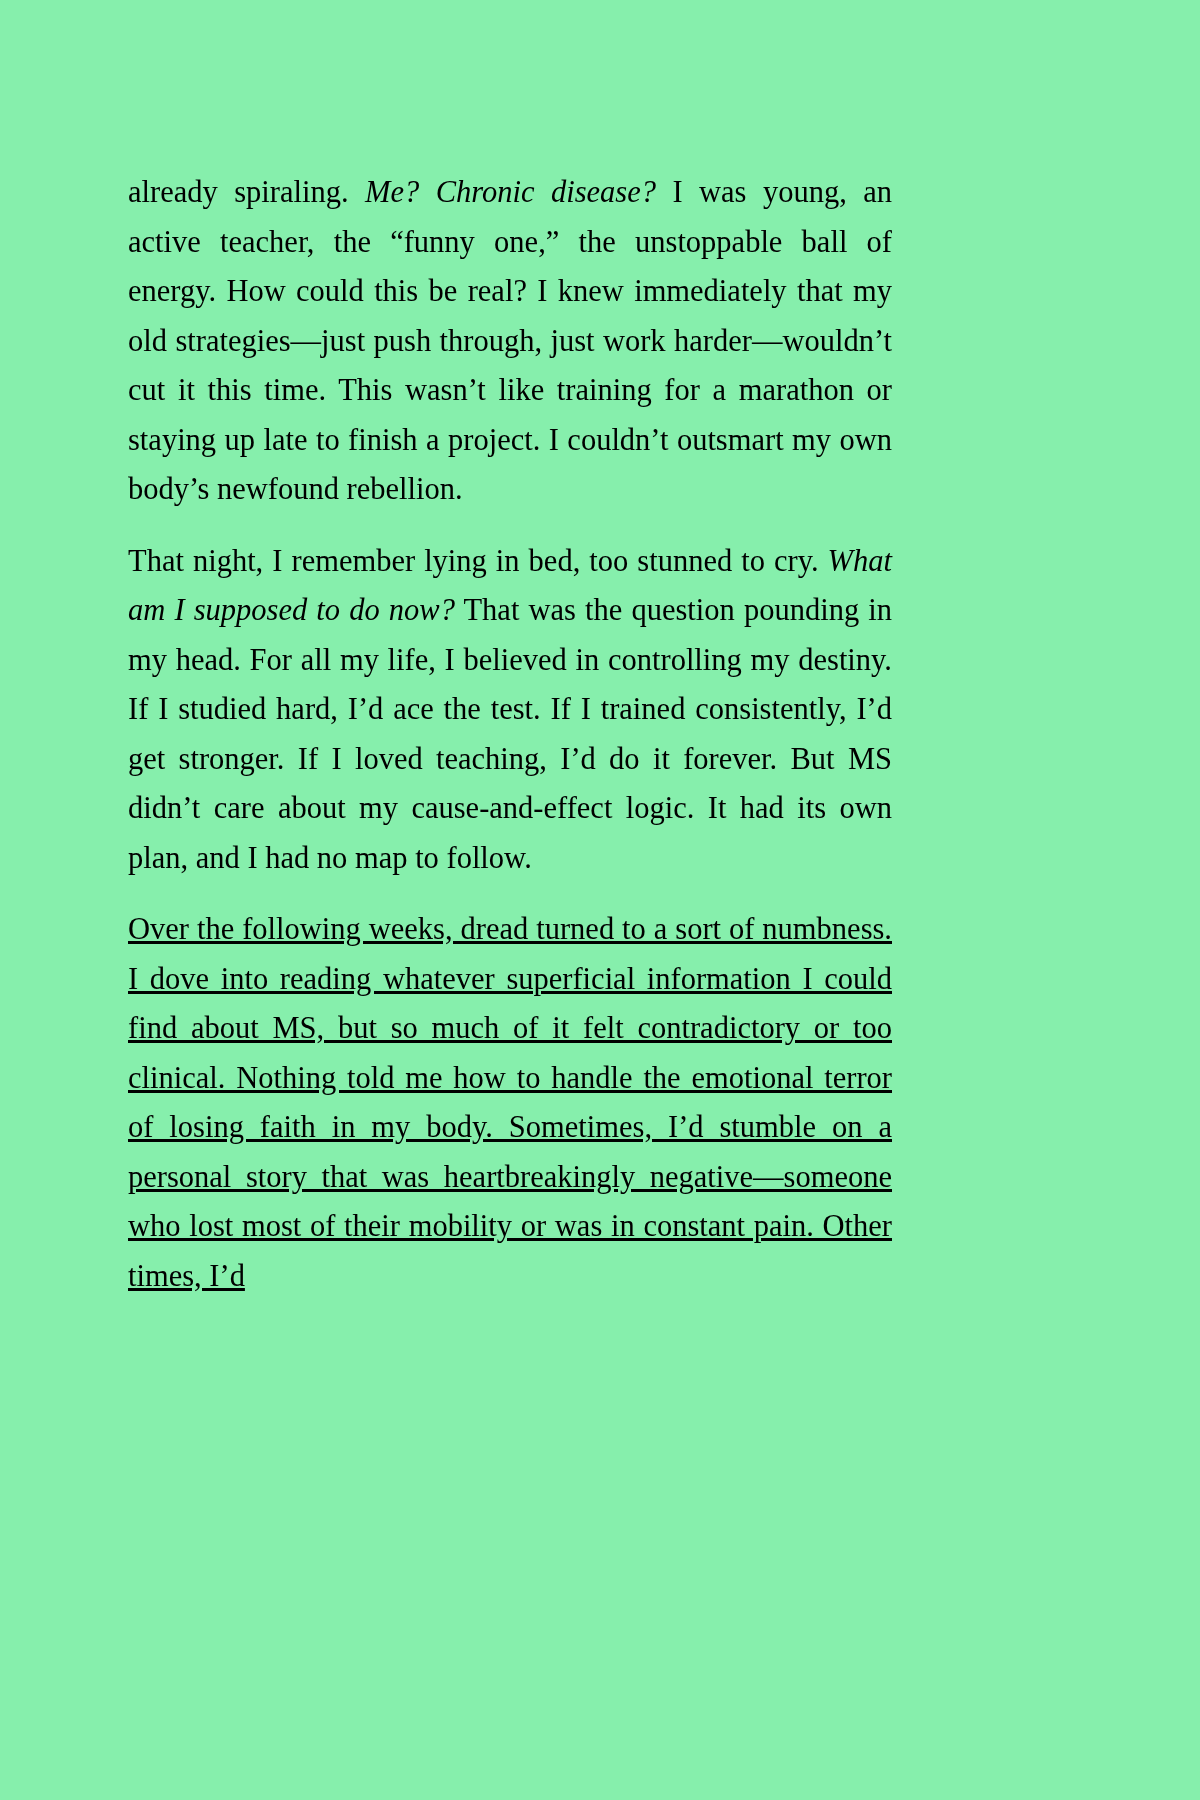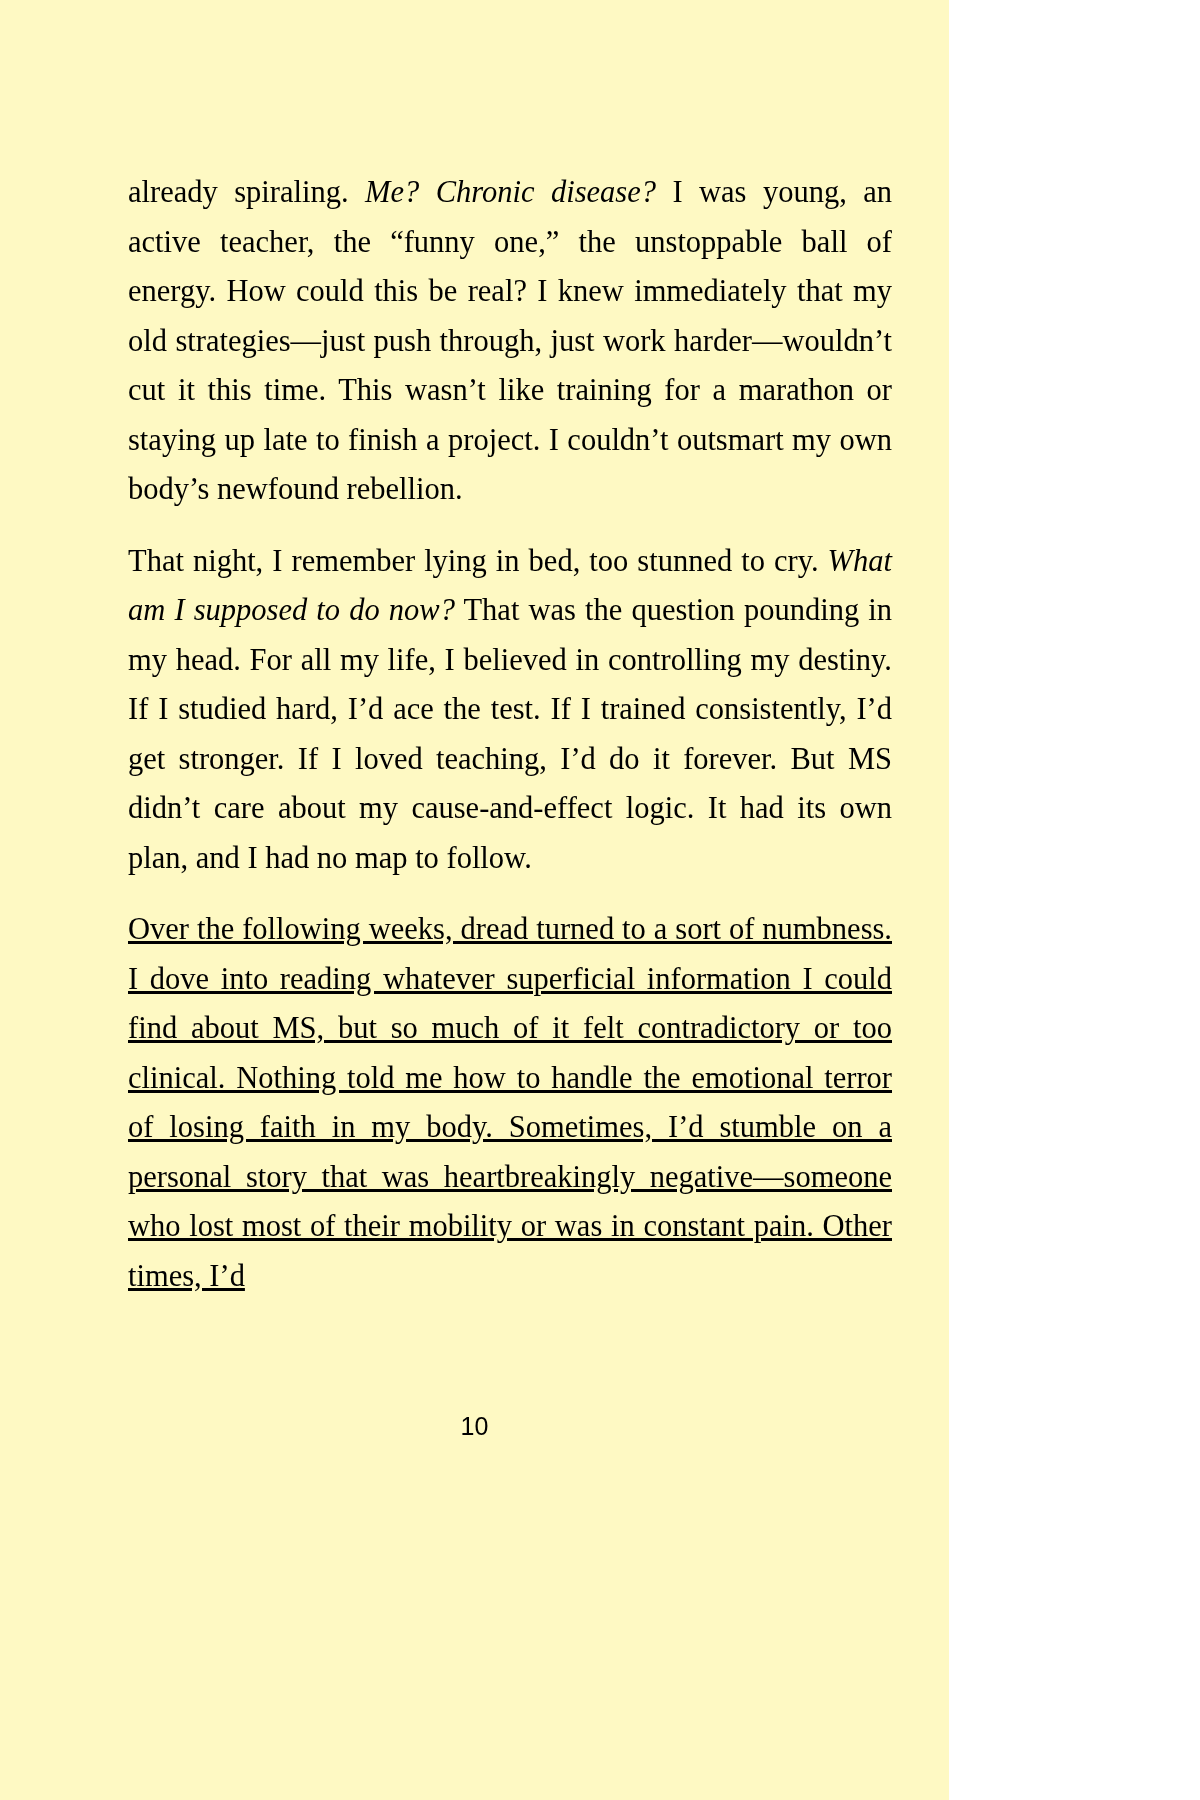--- a/index.html
+++ b/index.html
@@ -8,24 +8,24 @@
     background: #ffffff;
   }
   body {
     width: 1200px;
     height: 1800px;
     font-family: "Liberation Serif", serif;
     color: #000000;
   }
   .page {
     position: relative;
-    width: 949px;
+    width: 1200px;
     height: 1800px;
     box-sizing: border-box;
-    background: #fef9c3;
+    background: #86efac;
   }
   .content {
     position: absolute;
     left: 128px;
     top: 168px;
     width: 764px;
   }
   .para {
     font-size: 30.5px;
     line-height: 49.5px;
@@ -65,14 +65,13 @@
     <p class="para">
       <span>That night, I remember lying in bed, too stunned to cry. </span><em>What am I supposed to do now?</em><span> That was the question pounding in my head. For all my life, I believed in controlling my destiny. If I studied hard, I’d ace the test. If I trained consistently, I’d get stronger. If I loved teaching, I’d do it forever. But MS didn’t care about my cause-and-effect logic. It had its own plan, and I had no map to follow.</span>
     </p>
 
     <p class="para">
       <span>Over the following weeks, dread turned to a sort of numbness. I dove into reading whatever superficial information I could find about MS, but so much of it felt contradictory or too clinical. Nothing told me how to handle the emotional terror of losing faith in my body. Sometimes, I’d stumble on a personal story that was heartbreakingly negative—someone who lost most of their mobility or was in constant pain. Other times, I’d</span>
     </p>
 
   </div>
 
-  <div class="page-number">10</div>
 </div>
 
 </body></html>

